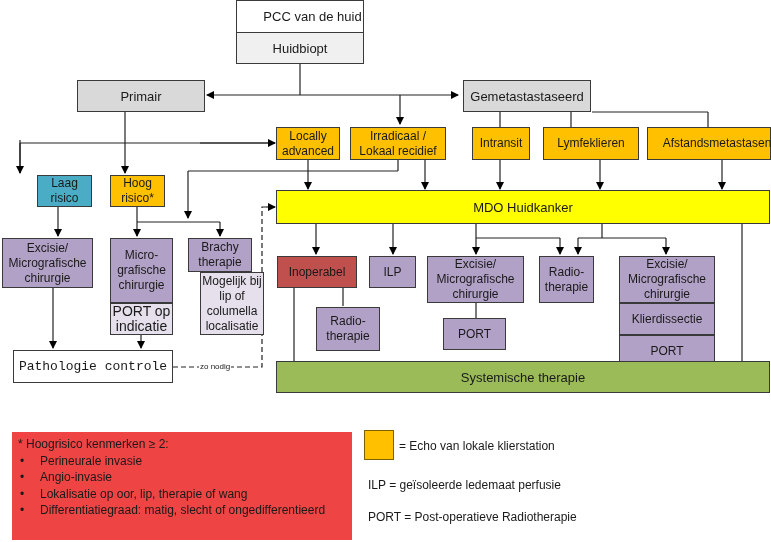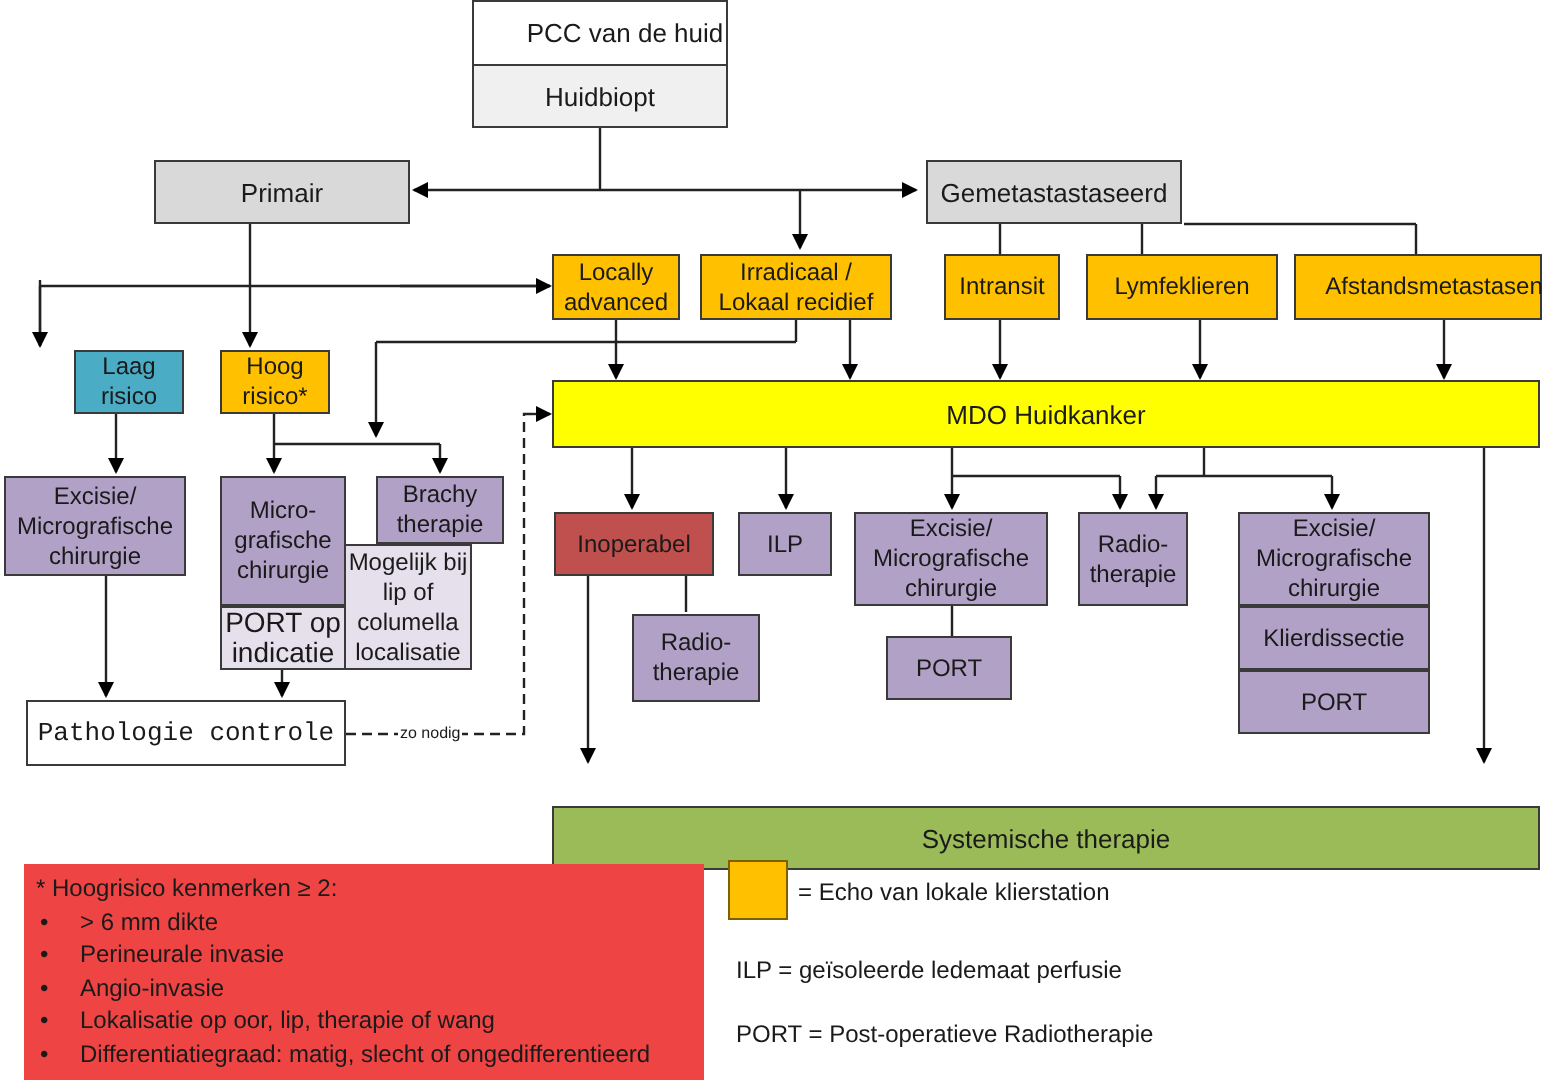--- a/index.html
+++ b/index.html
@@ -112,42 +112,41 @@
 
 <div class="box teal" style="left:37px;top:175px;width:55px;height:32px;">Laag risico</div>
 <div class="box orange" style="left:110px;top:175px;width:55px;height:32px;">Hoog risico*</div>
 
 <div class="box yellow" style="left:276px;top:190px;width:494px;height:34px;font-size:13px;">MDO Huidkanker</div>
 
 <div class="box purple" style="left:2px;top:238px;width:91px;height:50px;">Excisie/ Micrografische chirurgie</div>
 <div class="box purple" style="left:110px;top:238px;width:63px;height:65px;">Micro-grafische chirurgie</div>
 <div class="box lavender" style="left:110px;top:303px;width:63px;height:32px;font-size:14px;">PORT op indicatie</div>
 <div class="box purple" style="left:188px;top:238px;width:64px;height:34px;">Brachy therapie</div>
-<div class="box lavender" style="left:172px;top:272px;width:64px;height:63px;">Mogelijk bij lip of columella localisatie</div>
+<div class="box lavender" style="left:200px;top:272px;width:64px;height:63px;">Mogelijk bij lip of columella localisatie</div>
 
 <div class="box white" style="left:13px;top:350px;width:160px;height:33px;font-size:13px;font-family:Liberation Mono, monospace;">Pathologie controle</div>
 <span class="zo">zo nodig</span>
 
 <div class="box red" style="left:277px;top:256px;width:80px;height:32px;">Inoperabel</div>
 <div class="box purple" style="left:369px;top:256px;width:47px;height:32px;">ILP</div>
 <div class="box purple" style="left:427px;top:256px;width:97px;height:47px;">Excisie/ Micrografische chirurgie</div>
 <div class="box purple" style="left:539px;top:256px;width:55px;height:47px;">Radio-therapie</div>
 <div class="box purple" style="left:619px;top:256px;width:96px;height:47px;">Excisie/ Micrografische chirurgie</div>
 <div class="box purple" style="left:619px;top:303px;width:96px;height:32px;">Klierdissectie</div>
 <div class="box purple" style="left:619px;top:335px;width:96px;height:32px;">PORT</div>
 
 <div class="box purple" style="left:316px;top:307px;width:64px;height:44px;">Radio-therapie</div>
 <div class="box purple" style="left:443px;top:318px;width:63px;height:32px;">PORT</div>
 
-<div class="box green" style="left:276px;top:403px;width:494px;height:32px;font-size:13px;">Systemische therapie</div>
+<div class="box green" style="left:276px;top:361px;width:494px;height:32px;font-size:13px;">Systemische therapie</div>
 
 <div class="legend-box">
   <div>* Hoogrisico kenmerken ≥ 2:</div>
   <ul>
-    <li>&gt; 6 mm dikte</li>
     <li>Perineurale invasie</li>
     <li>Angio-invasie</li>
     <li>Lokalisatie op oor, lip, therapie of wang</li>
     <li>Differentiatiegraad: matig, slecht of ongedifferentieerd</li>
   </ul>
 </div>
 
 <div class="swatch"></div>
 <span class="key" style="left:399px;top:439px;">= Echo van lokale klierstation</span>
 <span class="key" style="left:368px;top:478px;">ILP = geïsoleerde ledemaat perfusie</span>

